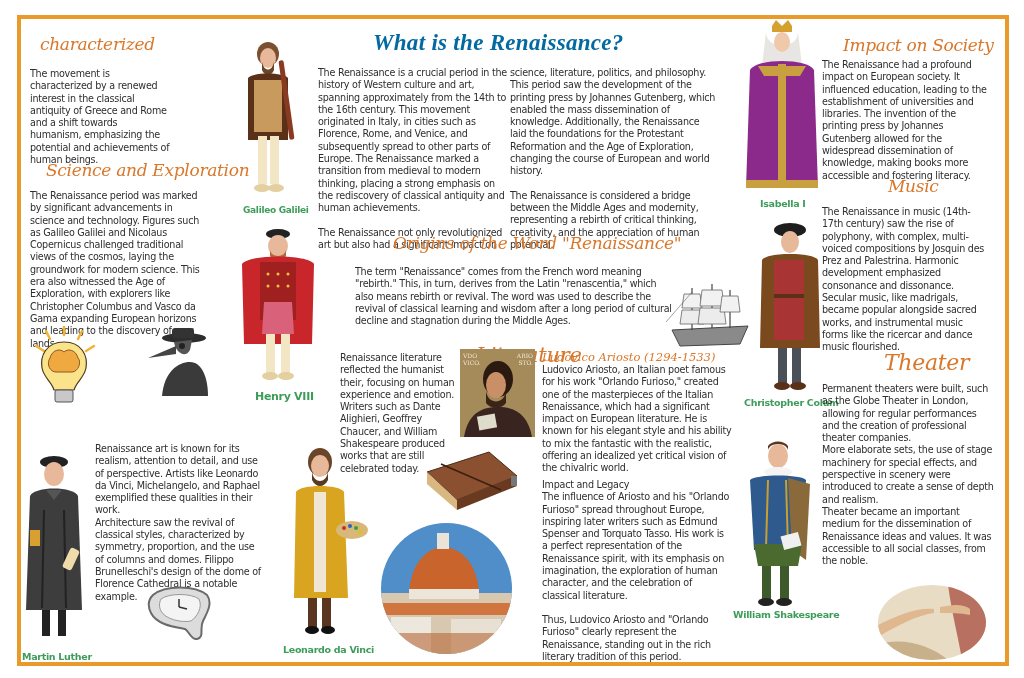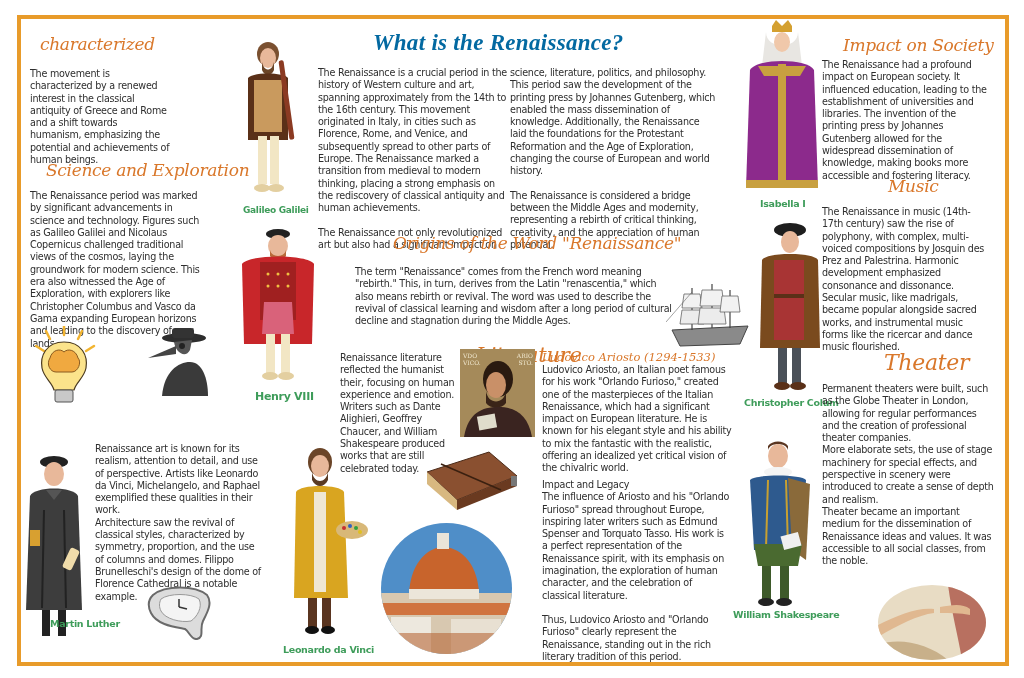--- a/index.html
+++ b/index.html
@@ -96,21 +96,21 @@
       <path d="M10 46 C14 36 54 36 58 46 L62 160 L6 160 Z" fill="#3d3d3d"></path>
       <path d="M26 40 L34 50 L42 40 Z" fill="#555"></path>
       <line x1="24" y1="60" x2="22" y2="158" stroke="#222" stroke-width="2"></line>
       <line x1="44" y1="60" x2="46" y2="158" stroke="#222" stroke-width="2"></line>
       <rect x="10" y="80" width="10" height="16" fill="#d8a030"></rect>
       <rect x="46" y="98" width="10" height="22" rx="3" fill="#f0dcaa" transform="rotate(25 51 109)"></rect>
       <rect x="22" y="160" width="8" height="26" fill="#222"></rect>
       <rect x="38" y="160" width="8" height="26" fill="#222"></rect>
     </svg>
   </div>
-  <div class="caption" style="left:22px;top:618px;padding-left:28px;">Martin Luther</div>
+  <div class="caption" style="left:22px;top:651px;">Martin Luther</div>
 
   <div class="pic" style="left:238px;top:40px;width:62px;height:160px;">
     <svg viewBox="0 0 62 160">
       <ellipse cx="30" cy="14" rx="11" ry="12" fill="#7a5030"></ellipse>
       <ellipse cx="30" cy="18" rx="8" ry="10" fill="#e8b89a"></ellipse>
       <path d="M24 22 C26 32 34 32 36 22 L36 30 C34 36 26 36 24 30Z" fill="#6b4528"></path>
       <path d="M10 38 C14 32 46 32 50 38 L50 100 L10 100 Z" fill="#5a3018"></path>
       <path d="M16 40 L44 40 L44 92 L16 92 Z" fill="#c99a5e"></path>
       <rect x="46" y="20" width="5" height="80" rx="2" fill="#8b3a22" transform="rotate(-8 48 60)"></rect>
       <rect x="20" y="96" width="9" height="48" fill="#f2e6c4"></rect>

